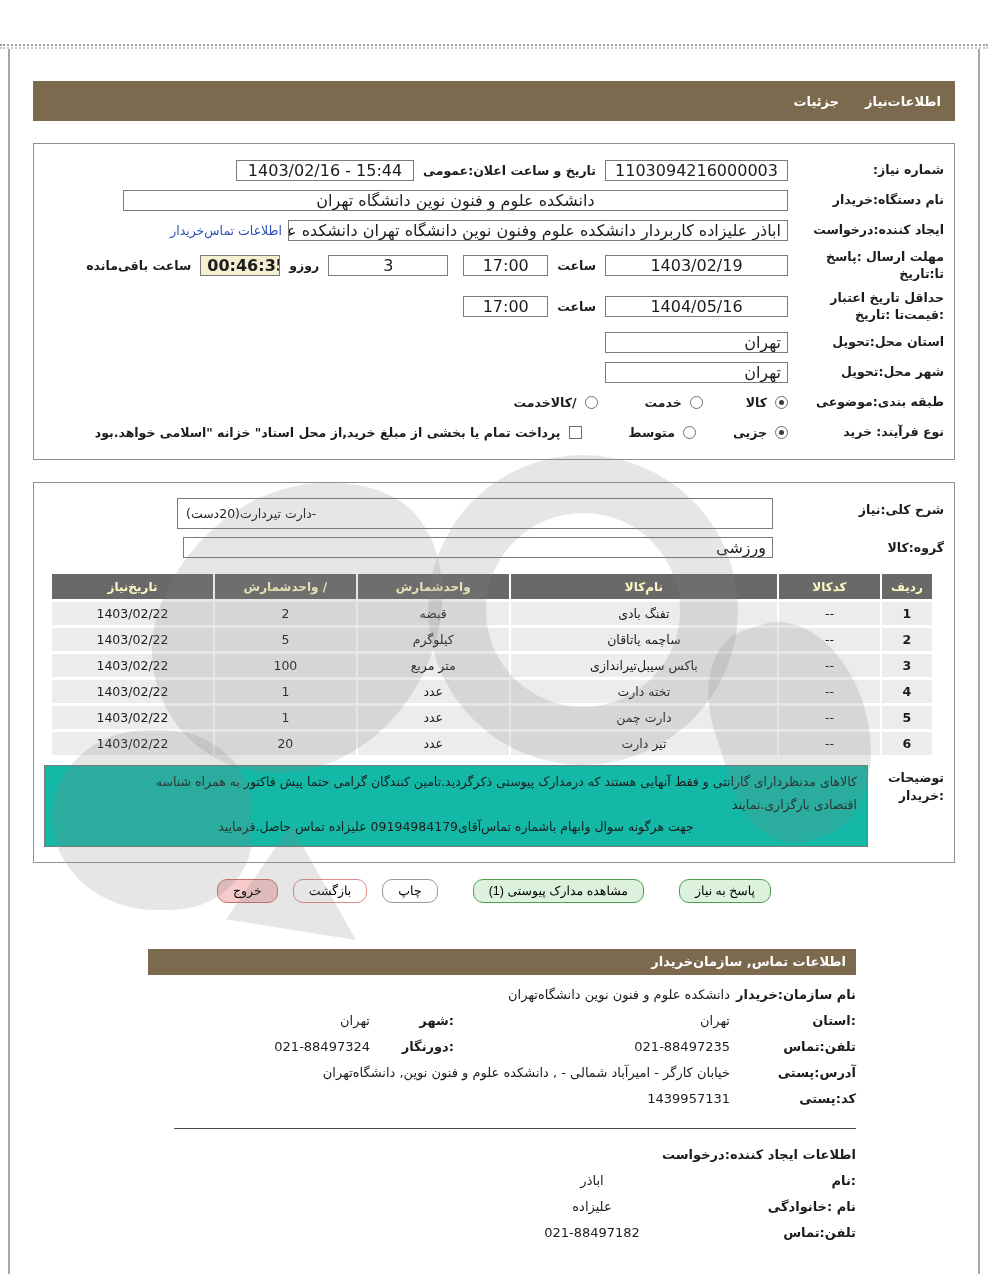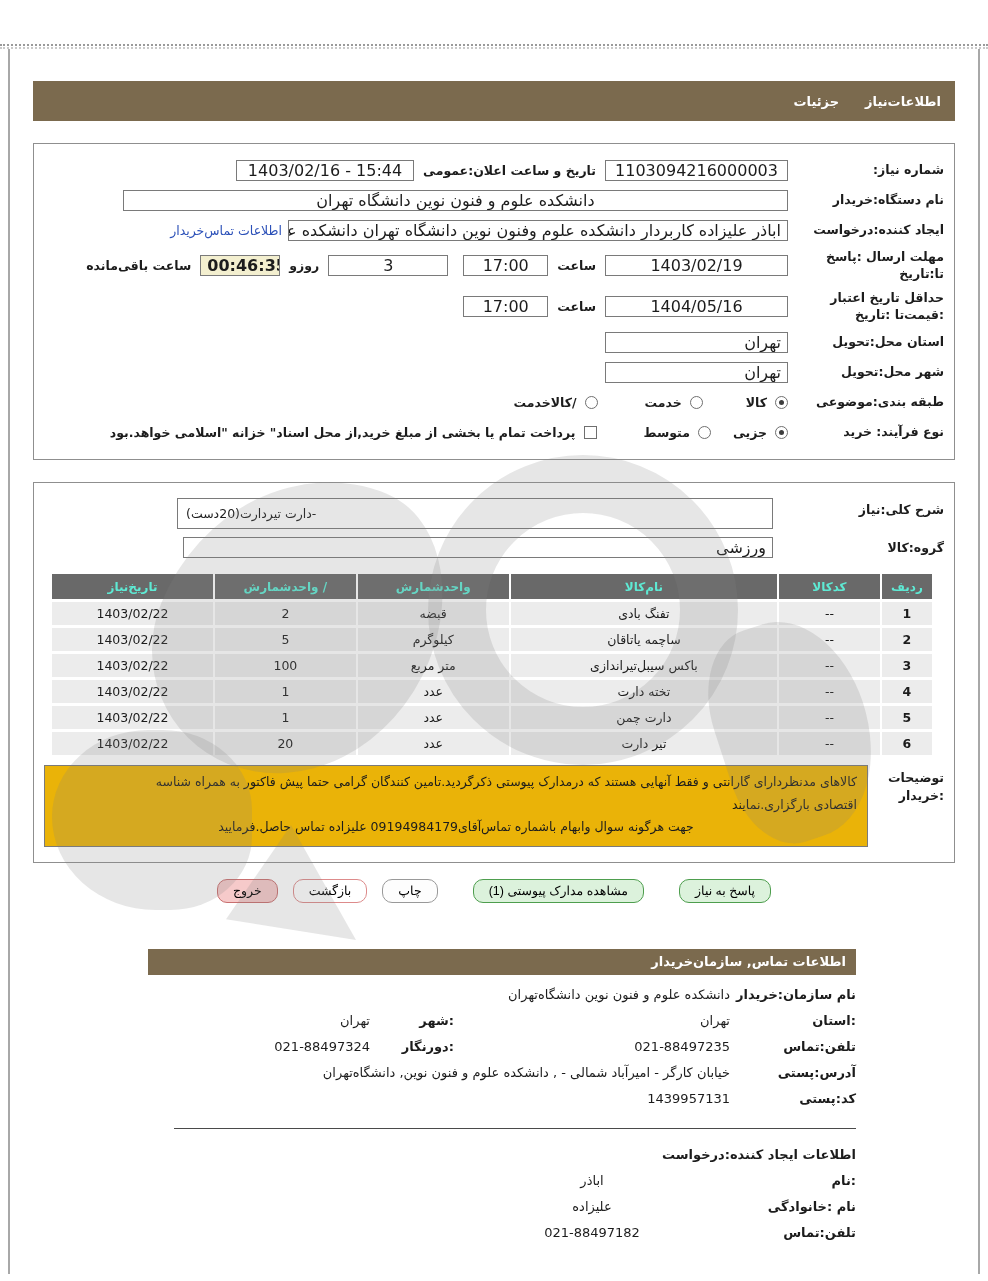--- a/index.html
+++ b/index.html
@@ -45,27 +45,27 @@
 
   .flabel-wide { width:165px; font-weight:bold; font-size:12.5px; flex-shrink:0; }
   .sumbox { width:596px; border:1px solid #7a7a7a; background:#fff; padding:4px 8px;
             font-size:12.5px; line-height:1.75; }
   .sum-l2 { text-align:left; }
 
   .sec-heading { font-weight:bold; font-size:13.5px; margin:16px 12px 6px; }
 
   table.items { border-collapse:separate; border-spacing:2px 3px; margin:12px 18px 4px 14px;
                 width:calc(100% - 32px); }
-  table.items th { background:#696969; color:#5eead4; font-size:12px; font-weight:bold; height:25px; padding:0 4px; }
+  table.items th { background:#696969; color:#fef9c3; font-size:12px; font-weight:bold; height:25px; padding:0 4px; }
   table.items td { background:#ececec; font-size:12.5px; height:23px; text-align:center; padding:0 4px; }
   td.radif { font-weight:bold; }
   .c-radif{width:50px} .c-code{width:100px} .c-name{width:265px} .c-unit{width:150px} .c-qty{width:140px} .c-date{width:160px}
 
   .nlabel { width:70px; font-weight:bold; font-size:12.5px; flex-shrink:0; line-height:1.4; }
-  .notesbox { flex:1; border:1px solid #7a7a7a; background:#eab308; padding:5px 10px 7px;
+  .notesbox { flex:1; border:1px solid #7a7a7a; background:#14b8a6; padding:5px 10px 7px;
               font-size:12.5px; line-height:1.8; }
   .note-c { text-align:center; }
 
   .actions { display:flex; justify-content:center; gap:15px; margin:16px 0 0; }
   .btn { height:24px; line-height:22px; padding:0 15px; font-size:12.5px; border:1px solid; cursor:pointer;
          border-radius:10px; white-space:nowrap; }
   .btn-green { background:#dcf2dc; border-color:#4e9e4e;margin-left:20px; }
   .btn-plain { background:#fdfdfd; border-color:#999; }
   .btn-back  { background:#fff; border-color:#dd8b8b; }
   .btn-exit  { background:#f6caca; border-color:#c86f6f; }
@@ -173,21 +173,21 @@
           <span class="ilabel">خدمت</span>
         </span>
         <span class="rgroup">
           <span class="radio"></span>
           <span class="ilabel">/کالاخدمت</span>
         </span>
       </div>
 
       <div class="frow">
         <div class="flabel">نوع فرآیند: خرید</div>
-        <span class="rgroup" style="margin-left:13px">
+        <span class="rgroup" style="margin-left:28px">
           <span class="radio sel"></span>
           <span class="ilabel">جزیی</span>
         </span>
         <span class="rgroup">
           <span class="radio"></span>
           <span class="ilabel">متوسط</span>
         </span>
         <span class="rgroup">
           <span class="checkbox"></span>
           <span class="ilabel">پرداخت تمام یا بخشی از مبلغ خرید,از محل اسناد" خزانه "اسلامی خواهد.بود</span>

